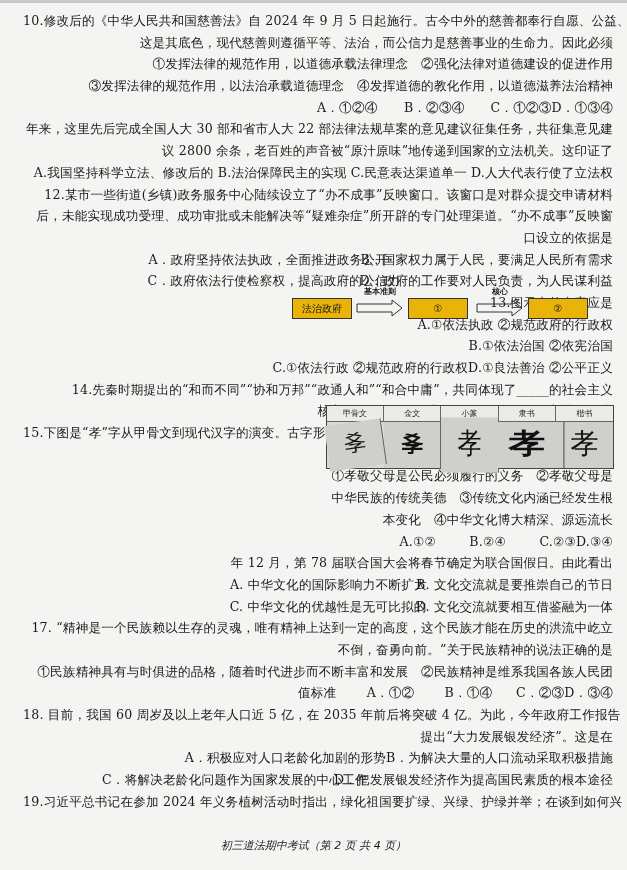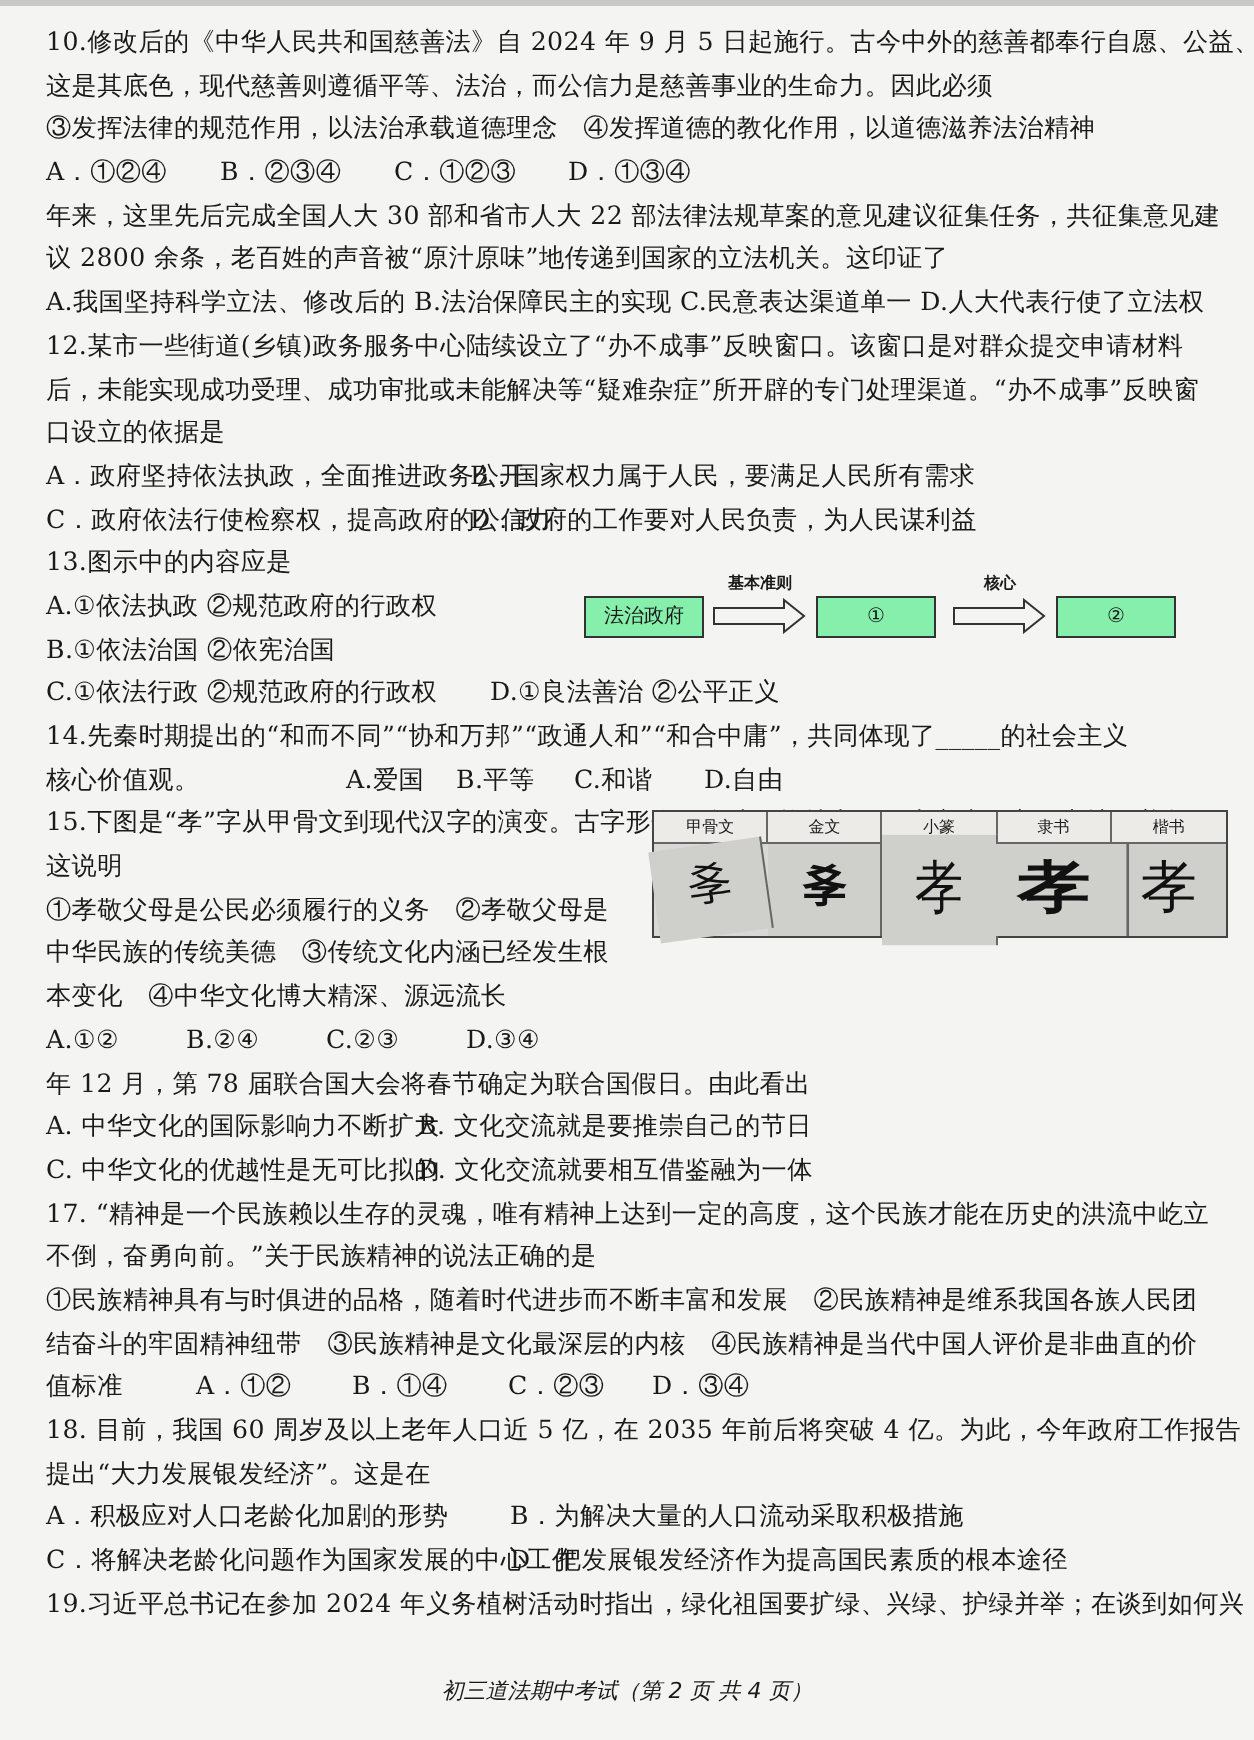--- a/index.html
+++ b/index.html
@@ -4,40 +4,41 @@
 <style>
   html, body { margin:0; padding:0; }
   body {
     width:627px; height:870px; overflow:hidden; position:relative;
     background:#f4f4f2;
     font-family:"DejaVu Serif","Liberation Serif",serif;
     color:#1a1a1a;
   }
   .topline { position:absolute; left:0; top:0; width:627px; height:3px; background:#c8c8c8; }
   .page { position:absolute; left:23px; top:10px; width:590px; font-size:12.6px; line-height:21.7px; letter-spacing:0.2px; }
-  .line { white-space:nowrap; height:21.7px; }
+  .line { white-space:nowrap; height:21.7px;text-align:right; }
   .diagram { position:absolute; left:292px; top:293px; width:320px; height:30px; }
-  .dbox { position:absolute; top:5px; height:19px; border:1px solid #333; background:#86efac; font-size:10px; text-align:center; line-height:19px; font-family:"DejaVu Sans",sans-serif; }
+  .dbox { position:absolute; top:5px; height:19px; border:1px solid #333; background:#eab308; font-size:10px; text-align:center; line-height:19px; font-family:"DejaVu Sans",sans-serif; }
   .darrow { position:absolute; top:6px; }
   .dlabel { position:absolute; top:-7px; font-size:8px; font-family:"DejaVu Sans",sans-serif;font-weight:bold; }
   .evo { position:absolute; left:326px; top:405px; width:286px; height:62px; border:1px solid #444; background:#d8d8d6; display:grid; grid-template-columns:repeat(5,1fr); grid-template-rows:16px 1fr; }
   .evo .h { border-right:1px solid #666; border-bottom:1px solid #666; font-size:8px; text-align:center; line-height:16px; background:#ecebe8; font-family:"DejaVu Sans",sans-serif; }
   .evo .c { border-right:1px solid #666; font-size:28px; text-align:center; line-height:44px; color:#111; background:#cfcfcc; }
   .evo .h:last-of-type, .evo .c:last-child { border-right:none; }
   .footer { position:absolute; top:838px; left:0; width:627px; text-align:center; font-size:11px; font-family:"DejaVu Sans",sans-serif;font-style:italic; }
 </style>
 </head>
 <body>
 
 <div class="topline"></div>
 
 <div class="page">
 
   <div class="line">10.修改后的《中华人民共和国慈善法》自 2024 年 9 月 5 日起施行。古今中外的慈善都奉行自愿、公益、</div>
   <div class="line">这是其底色，现代慈善则遵循平等、法治，而公信力是慈善事业的生命力。因此必须</div>
+  <div class="line">①发挥法律的规范作用，以道德承载法律理念　②强化法律对道德建设的促进作用</div>
   <div class="line">③发挥法律的规范作用，以法治承载道德理念　④发挥道德的教化作用，以道德滋养法治精神</div>
   <div class="line">
     <span style="display:inline-block;width:87px">A．①②④</span><span style="display:inline-block;width:87px">B．②③④</span><span style="display:inline-block;width:87px">C．①②③</span><span>D．①③④</span>
   </div>
 
   <div class="line">年来，这里先后完成全国人大 30 部和省市人大 22 部法律法规草案的意见建议征集任务，共征集意见建</div>
   <div class="line">议 2800 余条，老百姓的声音被“原汁原味”地传递到国家的立法机关。这印证了</div>
   <div class="line">A.我国坚持科学立法、修改后的 B.法治保障民主的实现 C.民意表达渠道单一 D.人大代表行使了立法权</div>
 
   <div class="line">12.某市一些街道(乡镇)政务服务中心陆续设立了“办不成事”反映窗口。该窗口是对群众提交申请材料</div>
@@ -75,21 +76,20 @@
   <div class="line">
     <span style="display:inline-block;width:186px">A. 中华文化的国际影响力不断扩大</span><span>B. 文化交流就是要推崇自己的节日</span>
   </div>
   <div class="line">
     <span style="display:inline-block;width:186px">C. 中华文化的优越性是无可比拟的</span><span>D. 文化交流就要相互借鉴融为一体</span>
   </div>
 
   <div class="line">17. “精神是一个民族赖以生存的灵魂，唯有精神上达到一定的高度，这个民族才能在历史的洪流中屹立</div>
   <div class="line">不倒，奋勇向前。”关于民族精神的说法正确的是</div>
   <div class="line">①民族精神具有与时俱进的品格，随着时代进步而不断丰富和发展　②民族精神是维系我国各族人民团</div>
-  <div class="line">结奋斗的牢固精神纽带　③民族精神是文化最深层的内核　④民族精神是当代中国人评价是非曲直的价</div>
   <div class="line">
     <span style="display:inline-block;width:75px">值标准</span><span style="display:inline-block;width:78px">A．①②</span><span style="display:inline-block;width:78px">B．①④</span><span style="display:inline-block;width:72px">C．②③</span><span>D．③④</span>
   </div>
 
   <div class="line">18. 目前，我国 60 周岁及以上老年人口近 5 亿，在 2035 年前后将突破 4 亿。为此，今年政府工作报告</div>
   <div class="line">提出“大力发展银发经济”。这是在</div>
   <div class="line">
     <span style="display:inline-block;width:232px">A．积极应对人口老龄化加剧的形势</span><span>B．为解决大量的人口流动采取积极措施</span>
   </div>
   <div class="line">

